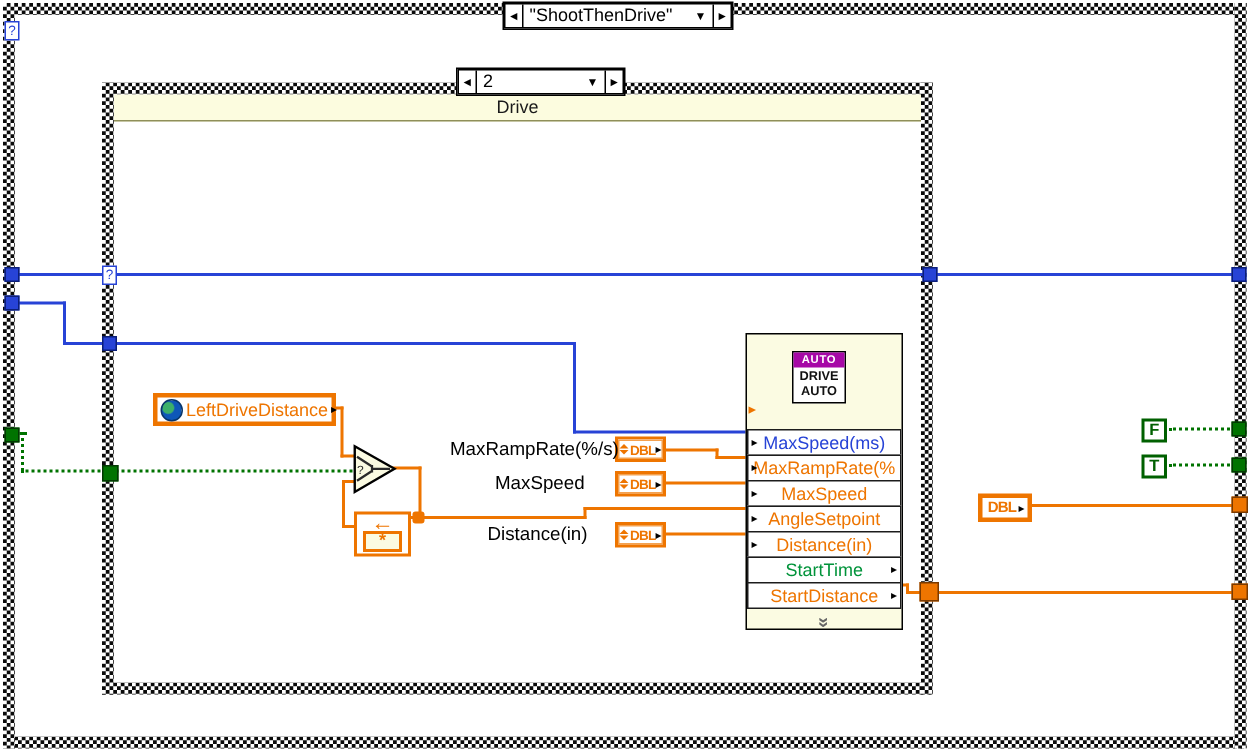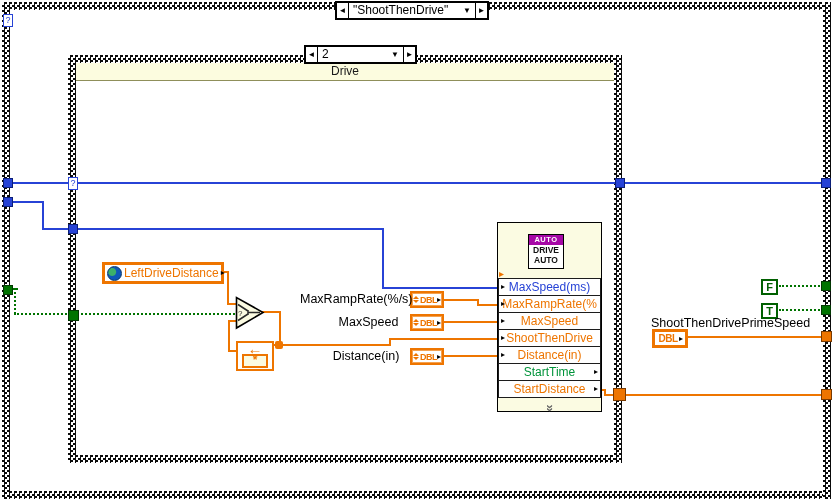--- a/index.html
+++ b/index.html
@@ -50,30 +50,30 @@
   .dbltext{color:#ee7500;font-weight:bold;font-size:9px;letter-spacing:-0.5px;flex:1;text-align:center;line-height:10px;}
   
   .dblconst{position:absolute;border:3px solid #ee7500;background:#fff;display:flex;align-items:center;
             box-sizing:border-box;padding:0 2px;}
   .dblconst .dbltext{font-size:10px;}
   
   .boolconst{position:absolute;width:17px;height:16px;border:2px solid #006000;background:#fff;
              box-sizing:border-box;text-align:center;font-weight:bold;font-size:11px;line-height:12px;color:#006000;}
   
   .flabel{position:absolute;color:#000;font-size:12.5px;white-space:nowrap;line-height:14px;}
-  .flabel.r{text-align:center;}
+  .flabel.r{text-align:left;}
   
   .fbnode{position:absolute;border:2px solid #ee7500;background:#fff;box-sizing:border-box;}
   .fbarrow{position:absolute;top:-2px;left:0;width:100%;text-align:center;color:#ee7500;
            font-weight:bold;font-size:15px;line-height:15px;}
   .fbinit{position:absolute;left:4px;right:4px;bottom:1px;height:10px;border:2px solid #ee7500;
           background:#fbfbe2;text-align:center;color:#ee7500;font-weight:bold;font-size:12px;line-height:9px;}
   
   .subvi{position:absolute;left:497px;top:222px;width:103px;border:1px solid #000;background:#fbfbe2;}
-  .subvi-head{position:relative;height:56px;}
+  .subvi-head{position:relative;height:64px;}
   .vicon{position:absolute;left:30px;top:11px;width:36px;height:35px;border:1px solid #000;background:#fff;box-sizing:border-box;}
   .vicon-band{height:10px;background:#a608a6;color:#fff;font-weight:bold;font-size:7.5px;line-height:10px;text-align:center;letter-spacing:0.5px;}
   .vicon-l{color:#111;font-weight:bold;font-size:8.5px;line-height:10px;text-align:center;}
   .runarrow{position:absolute;left:1px;top:46px;color:#ee7500;font-size:10px;line-height:10px;}
   .trow{position:relative;height:18px;margin-top:-1px;background:#fff;border:1px solid #1c1c1c;
         box-sizing:border-box;text-align:center;font-size:12px;line-height:16px;white-space:nowrap;overflow:hidden;}
   .trow .ra{position:absolute;font-size:8px;line-height:16px;color:#000;top:0;}
   .trow .ra.l{left:2px;} .trow .ra.r{right:2px;}
   .c-blue{color:#2743d6;} .c-orange{color:#ee7500;} .c-green{color:#00933a;}
   .chevstrip{height:13px;text-align:center;}
@@ -209,21 +209,20 @@
     <span class="dbltext">DBL</span>
     <span class="tarrow">▸</span>
   </div>
 
   <div class="boolconst" style="left:761px;top:279px">F</div>
   <div class="boolconst" style="left:761px;top:303px">T</div>
 
   <div class="flabel r" style="left:300px;top:292px;width:107px">MaxRampRate(%/s)</div>
   <div class="flabel r" style="left:330px;top:315px;width:77px">MaxSpeed</div>
   <div class="flabel r" style="left:325px;top:349px;width:82px">Distance(in)</div>
-  <div class="flabel" style="left:651px;top:316px">ShootThenDrivePrimeSpeed</div>
 
   <div class="subvi">
     <div class="subvi-head">
       <div class="vicon">
         <div class="vicon-band">AUTO</div>
         <div class="vicon-l">DRIVE</div>
         <div class="vicon-l">AUTO</div>
       </div>
       <span class="runarrow">▸</span>
     </div>
@@ -234,21 +233,21 @@
     <div class="trow c-orange">
       <span class="ra l">▸</span>
       <span>MaxRampRate(%</span>
     </div>
     <div class="trow c-orange">
       <span class="ra l">▸</span>
       <span>MaxSpeed</span>
     </div>
     <div class="trow c-orange">
       <span class="ra l">▸</span>
-      <span>ShootThenDrive</span>
+      <span>AngleSetpoint</span>
     </div>
     <div class="trow c-orange">
       <span class="ra l">▸</span>
       <span>Distance(in)</span>
     </div>
     <div class="trow c-green">
       <span>StartTime</span>
       <span class="ra r">▸</span>
     </div>
     <div class="trow c-orange">

